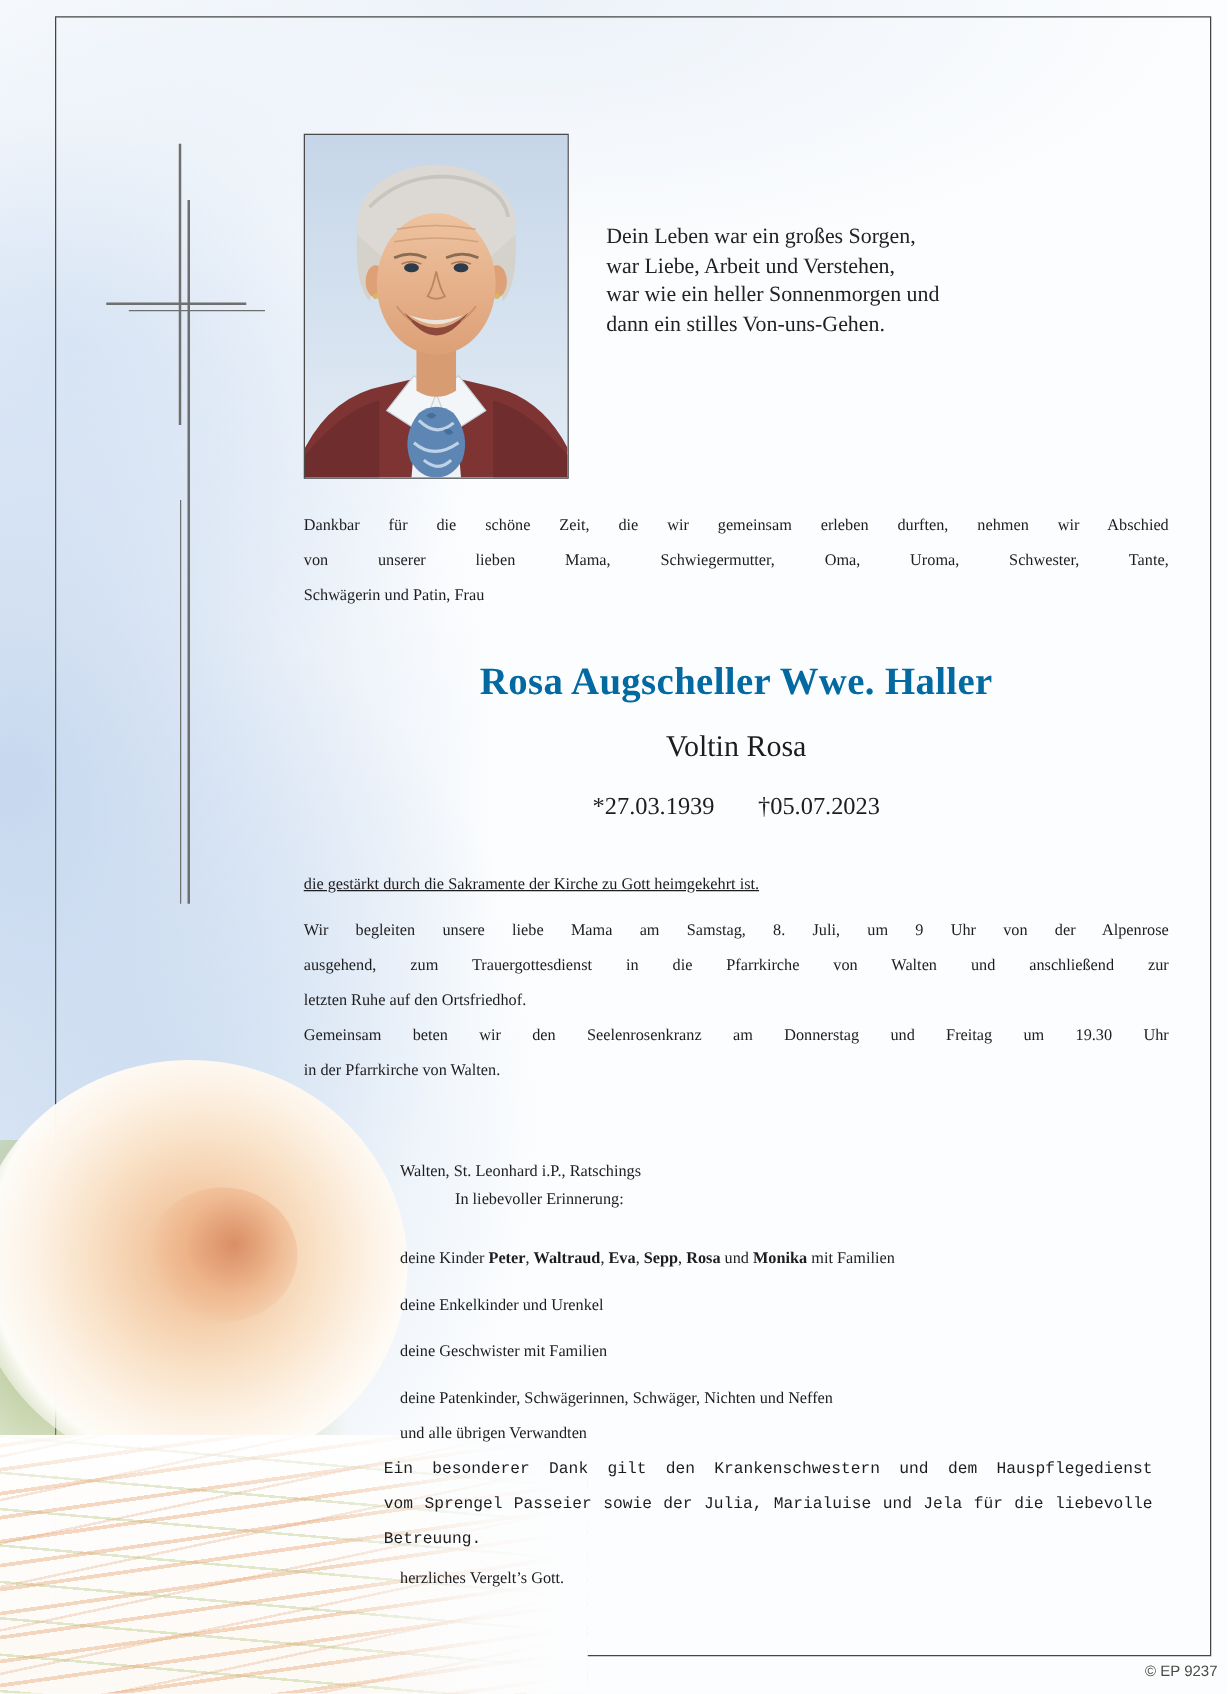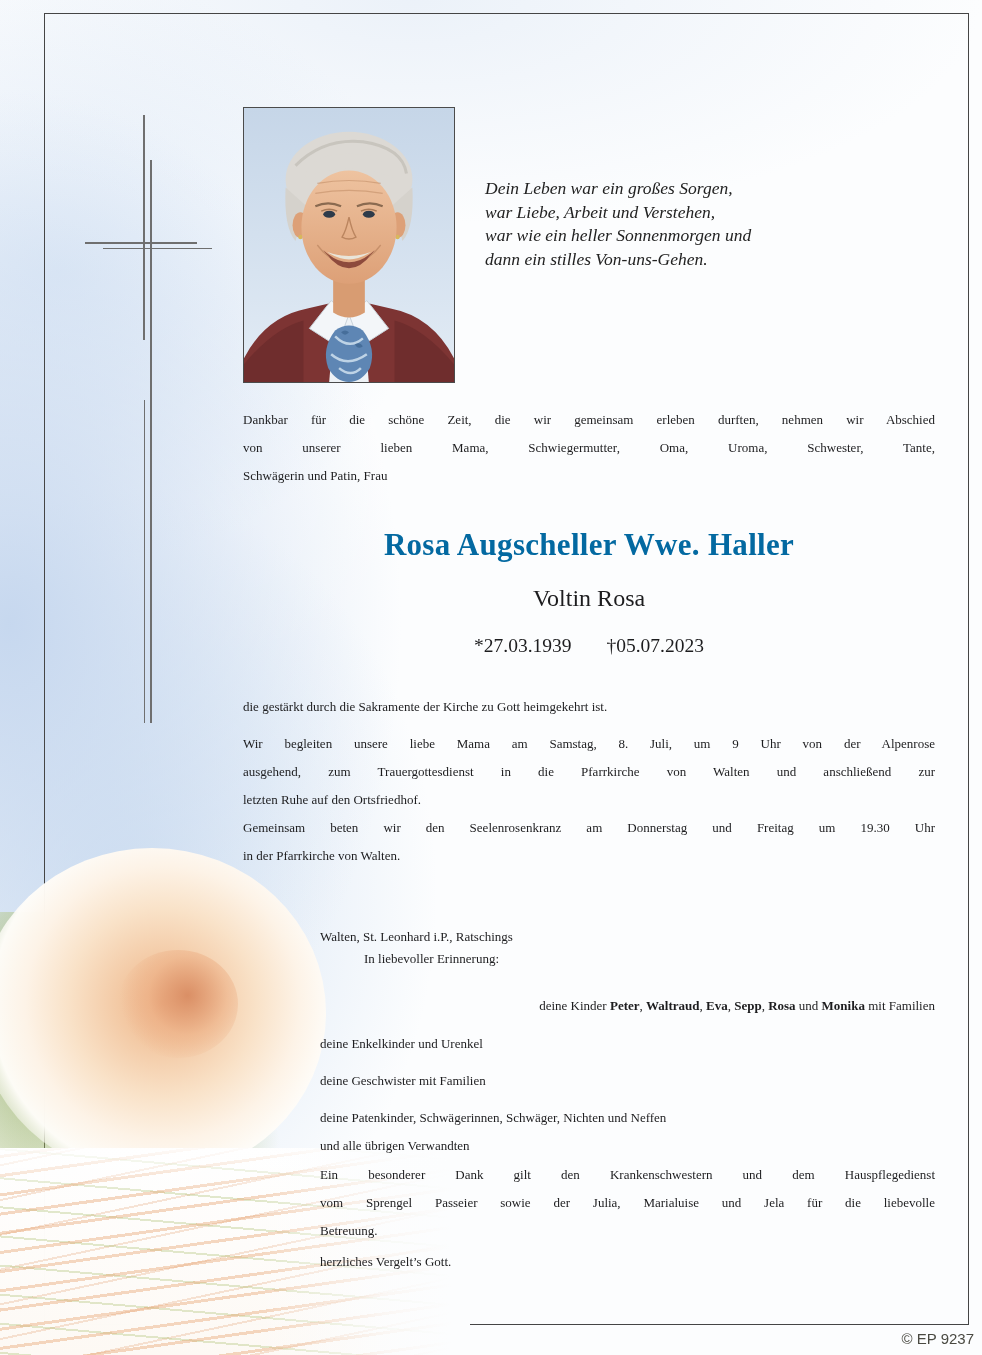--- a/index.html
+++ b/index.html
@@ -50,42 +50,42 @@
     background:
       linear-gradient(to right, rgba(255,255,255,0) 55%, rgba(252,253,254,0.85) 82%, #fcfdfe 96%),
       linear-gradient(to bottom, rgba(255,255,255,0.9), rgba(255,255,255,0) 22%);}
   
   .photo-frame{position:absolute;left:243px;top:107px;width:212px;height:276px;z-index:5;
     border:1.5px solid #4b4b4b;box-sizing:border-box;background:#cfdcec;}
   .photo-frame svg{display:block;width:100%;height:100%;}
   
   .tblock{position:absolute;z-index:5;font-size:13px;line-height:28px;}
   .jline{text-align:justify;text-align-last:justify;}
-  .poem{left:485px;top:177px;width:330px;font-style:italic;font-size:17.5px;line-height:23.5px;color:#222;}
+  .poem{left:485px;top:177px;width:330px;font-size:17.5px;line-height:23.5px;color:#222;}
   .intro{left:243px;top:406px;width:692px;}
   .name{left:243px;top:527px;width:692px;text-align:center;font-size:31px;line-height:36px;font-weight:bold;color:#0369a1;letter-spacing:0.3px;}
   .housename{left:243px;top:584px;width:692px;text-align:center;font-size:24px;line-height:28px;}
   .dates{left:243px;top:632px;width:692px;text-align:center;font-size:19.5px;}
   .dates .death{margin-left:30px;}
-  .p1{left:243px;top:693px;width:692px;}
+  .p1{left:243px;top:693px;width:692px;text-decoration:underline;}
   .p2{left:243px;top:730px;width:692px;}
   .p3{left:243px;top:814px;width:692px;}
   .places{left:320px;top:923px;width:615px;}
   .rem-heading{left:320px;top:945px;width:615px;margin-left:44px;}
-  .children{left:320px;top:992px;width:615px;text-align:right;}
+  .children{left:320px;top:992px;width:615px;}
   .grandchildren{left:320px;top:1030px;width:615px;}
   .siblings{left:320px;top:1067px;width:615px;}
   .godchildren{left:320px;top:1104px;width:615px;}
-  .thanks{left:320px;top:1161px;width:615px;}
+  .thanks{left:307px;top:1161px;width:615px;font-family:Liberation Mono, monospace;}
   .closing{left:320px;top:1248px;width:615px;}
   .footer{left:450px;top:1297px;width:492px;z-index:5;text-align:center;
     font-family:"Liberation Sans",sans-serif;font-size:15.5px;line-height:20px;letter-spacing:-0.2px;color:#1b1b1b;}
   .footer .site{margin-left:14px;}
   .copyright{position:absolute;right:8px;top:1330px;z-index:5;
-    font-family:"Liberation Sans",sans-serif;font-size:15px;color:#4a4a42;}
+    font-family:"Liberation Sans",sans-serif;font-size:12px;color:#4a4a42;}
 </style>
 </head>
 <body>
 
 <div class="page">
 
   <div class="bg-wash"></div>
   <div class="page-border"></div>
 
   <div class="cross-line cl-v1"></div>

